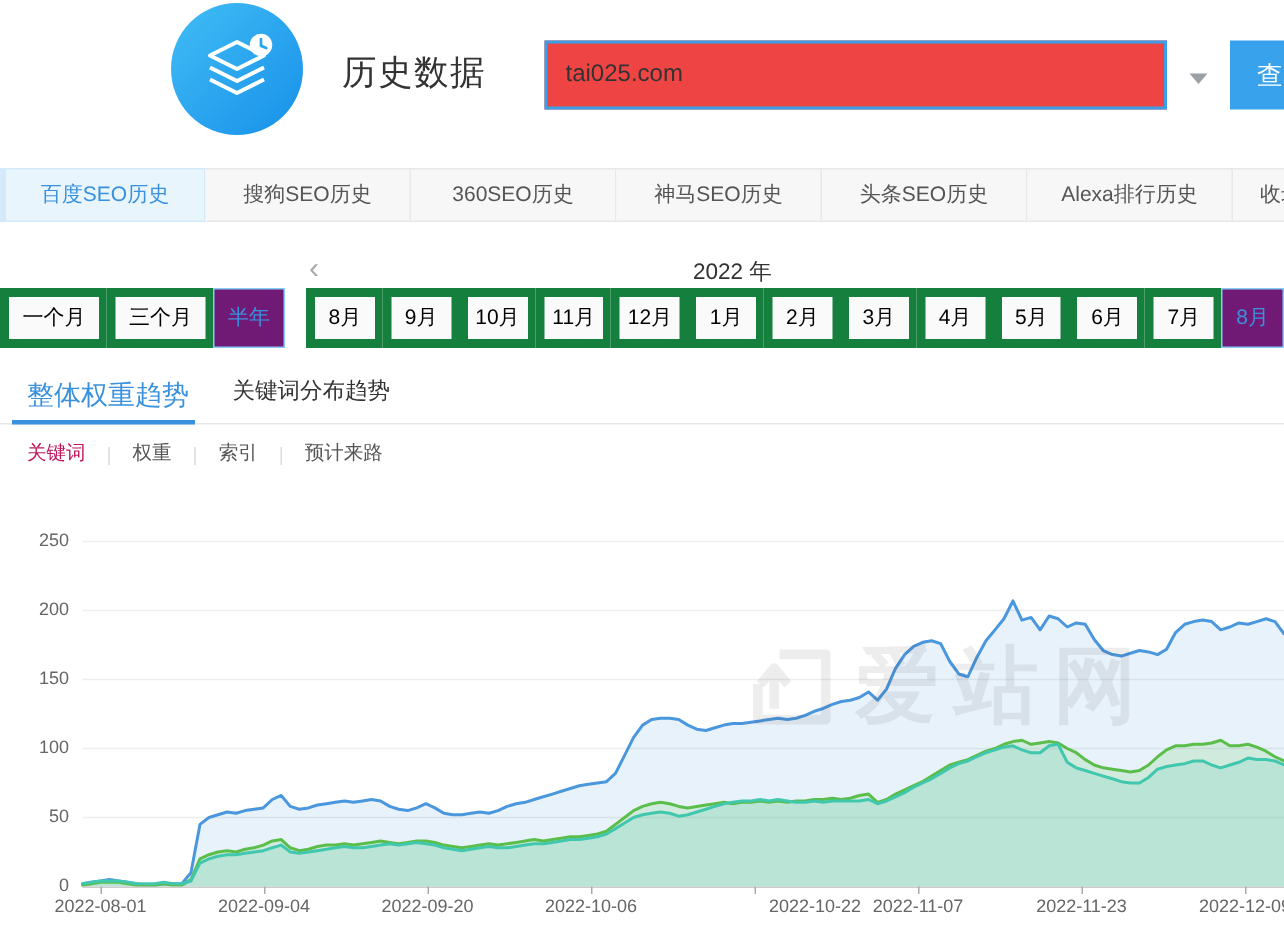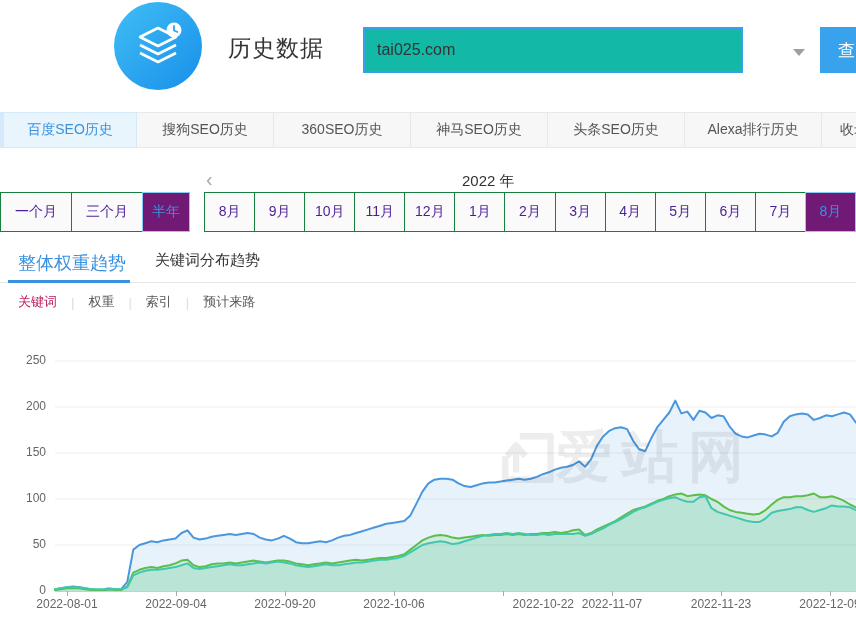--- a/index.html
+++ b/index.html
@@ -4,21 +4,21 @@
 <style>
   * { margin:0; padding:0; box-sizing:border-box; }
   html,body { background:#fff; }
   body { font-family:"Liberation Sans","DejaVu Sans",sans-serif; }
   .page { position:relative; width:856px; height:619px; background:#fff; overflow:hidden; }
 
   
   .logo { position:absolute; left:114px; top:2px; width:88px; height:88px; border-radius:50%;
           background:linear-gradient(135deg,#41bdf5,#1790e9); display:flex; align-items:center; justify-content:center; }
   .title { position:absolute; left:228px; top:33px; font-size:23px; color:#333; letter-spacing:1px; }
-  .searchbox { position:absolute; left:363px; top:27px; width:380px; height:46px; background:#14b8a6;
+  .searchbox { position:absolute; left:363px; top:27px; width:415px; height:46px; background:#ef4444;
                border:2px solid #3a9ee8; }
   .searchbox input { position:absolute; left:0; top:0; width:100%; height:100%; border:none; outline:none;
                padding-left:12px; font-size:16px; color:#333; font-family:inherit; background:transparent; }
   .caret { position:absolute; left:428px; top:20px; width:0; height:0;
            border-left:6px solid transparent; border-right:6px solid transparent; border-top:7px solid #9aa0a6; cursor:pointer; }
   .search-btn { position:absolute; left:820px; top:27px; width:74px; height:46px; background:#38a3ec; color:#fff;
                 border:none; font-size:17px; letter-spacing:2px; font-family:inherit; cursor:pointer; }
 
   
   .tabs { position:absolute; left:0; top:112px; width:856px; height:36px; display:flex; }
@@ -26,21 +26,21 @@
          background:#f7f7f7; border:1px solid #e8e8e8; border-left:none; font-size:14px; color:#555; cursor:pointer; }
   .tab:first-child { border-left:4px solid #0369a1; }
   .tab.active { background:#e9f5fd; color:#3a92de; border-color:#d4eafb; }
   .tab.last { justify-content:flex-start; padding-left:18px; }
 
   
   .chev { position:absolute; left:206px; top:169px; font-size:20px; color:#a9a9a9; cursor:pointer; line-height:1; }
   .year { position:absolute; left:462px; top:172px; font-size:15px; color:#333; }
   .periods { position:absolute; left:0; top:192px; display:flex; }
   .pbtn { height:40px; display:flex; align-items:center; justify-content:center; background:#fafafa;
-          border:1px solid #15803d; margin-left:-1px; font-size:14px; color:#4c1d95; cursor:pointer; }
+          border:6px solid #15803d; margin-left:-1px; font-size:14px; color:#000000; cursor:pointer; }
   .pbtn:first-child { margin-left:0; }
   .periods .pbtn:nth-child(1){ width:72px; } .periods .pbtn:nth-child(2){ width:72px; } .periods .pbtn:nth-child(3){ width:48px; }
   .pbtn.sel { background:#701a75; border:1px solid #86ccf4; color:#3a92de; z-index:2; }
   .months { position:absolute; left:204px; top:192px; width:652px; display:flex; }
   .months .pbtn { flex:1; }
 
   
   .subtab1 { position:absolute; left:18px; top:251px; font-size:18px; color:#3a92de; cursor:pointer; }
   .subtab2 { position:absolute; left:155px; top:251px; font-size:15px; color:#333; cursor:pointer; }
   .subtab-line { position:absolute; left:0; top:282px; width:856px; height:1px; background:#e8e8e8; }
@@ -60,21 +60,21 @@
   .lmark b { position:absolute; left:7px; top:1px; width:10px; height:10px; border-radius:50%;
              border:2px solid; background:#fff; }
 
   
   .chart { position:absolute; left:0; top:350px; width:856px; height:269px; }
   .plot { position:absolute; left:55px; top:11px; overflow:visible; }
   .ylab { position:absolute; left:0; width:46px; text-align:right; font-size:12px; color:#666;padding-left:16px; }
   .xlab { position:absolute; width:90px; text-align:center; font-size:12px; color:#666; top:247px; }
   .axis { position:absolute; left:55px; top:241px; width:801px; height:1px; background:#ccc; }
   .tick { position:absolute; top:241px; width:1px; height:5px; background:#aaa; }
-  .watermark { position:absolute; left:498px; top:70px; display:flex; align-items:center; 
+  .watermark { position:absolute; left:498px; top:70px; display:flex; align-items:center; gap:14px;
                color:rgba(60,60,60,0.09); pointer-events:none; }
   .watermark .wtext { font-size:56px; font-weight:bold; letter-spacing:10px; }
 </style>
 </head>
 <body>
 
 <div class="page">
 
   <div class="logo">
     <svg width="56" height="56" viewBox="0 0 56 56">

